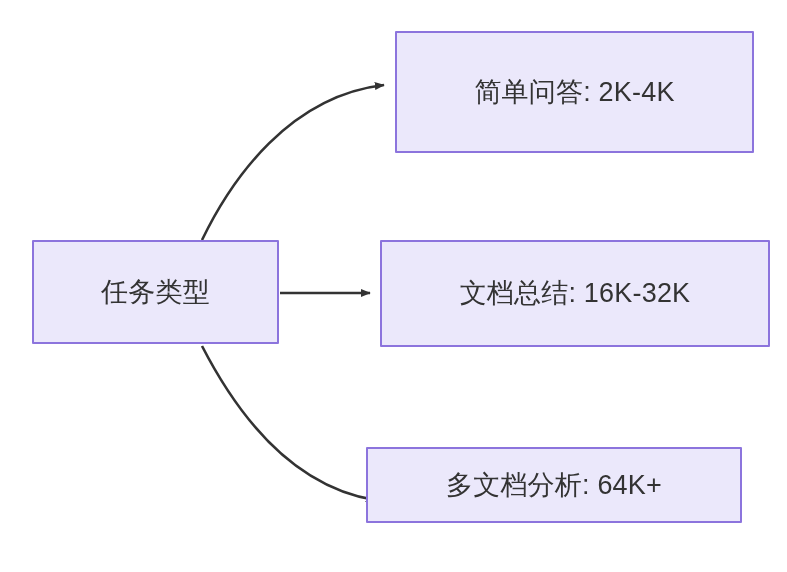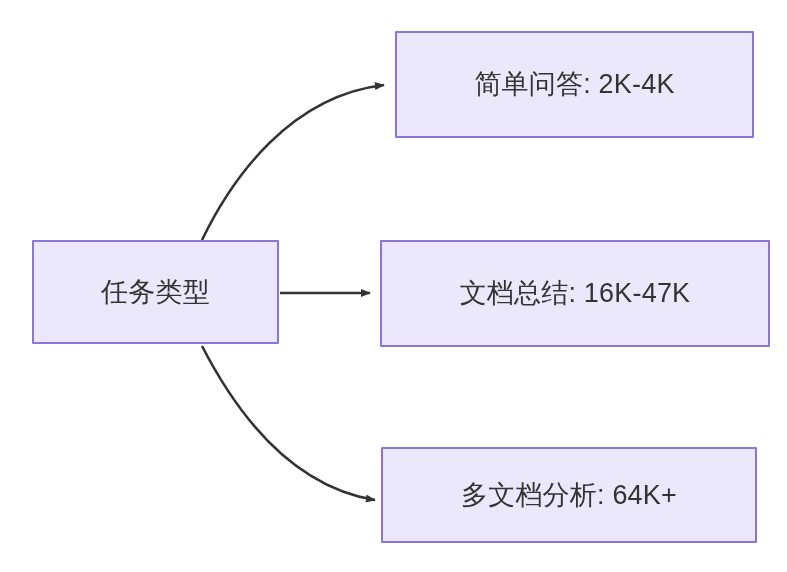--- a/index.html
+++ b/index.html
@@ -39,23 +39,23 @@
   .node-label {
     color: #333333;
     font-size: 27px;
     line-height: 1.2;
     letter-spacing: 0.2px;
     white-space: nowrap;
     font-family: "Liberation Sans", "DejaVu Sans", sans-serif;
   }
   
   #node-root      { left: 32px;  top: 240px; width: 247px; height: 104px; }
-  #node-simple-qa { left: 395px; top: 31px;  width: 359px; height: 107px; }
+  #node-simple-qa { left: 395px; top: 31px;  width: 359px; height: 122px; }
   #node-doc-sum   { left: 380px; top: 240px; width: 390px; height: 107px; }
-  #node-multi-doc { left: 381px; top: 447px; width: 376px; height: 96px; }
+  #node-multi-doc { left: 366px; top: 447px; width: 376px; height: 76px; }
 </style>
 </head>
 <body>
 
 <div id="canvas">
 
   <svg id="edge-layer" viewBox="0 0 787 572">
     <defs>
       <marker id="arrowhead" markerWidth="10" markerHeight="8" refX="9.2" refY="4" orient="auto" markerUnits="userSpaceOnUse">
         <path d="M 0 0 L 10 4 L 0 8 z" fill="#333333"></path>
@@ -71,20 +71,20 @@
 
   <div class="node" id="node-root">
     <span class="node-label">任务类型</span>
   </div>
 
   <div class="node" id="node-simple-qa">
     <span class="node-label">简单问答: 2K-4K</span>
   </div>
 
   <div class="node" id="node-doc-sum">
-    <span class="node-label">文档总结: 16K-47K</span>
+    <span class="node-label">文档总结: 16K-32K</span>
   </div>
 
   <div class="node" id="node-multi-doc">
     <span class="node-label">多文档分析: 64K+</span>
   </div>
 
 </div>
 
 </body></html>

